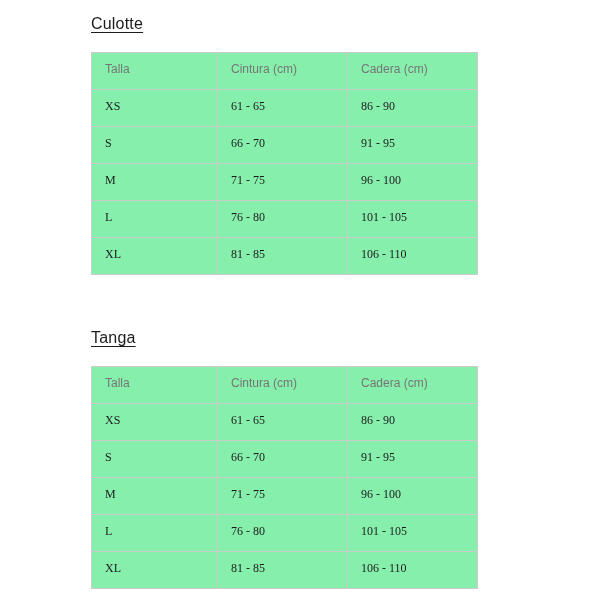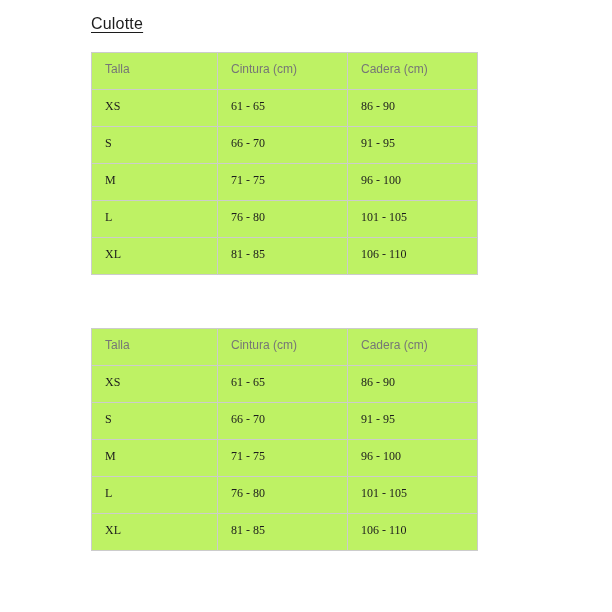--- a/index.html
+++ b/index.html
@@ -22,21 +22,21 @@
     font-weight: 400;
     color: #1c1c1c;
     text-decoration: underline;
     text-underline-offset: 3px;
     letter-spacing: 0.2px;
   }
   table.size-table {
     border-collapse: collapse;
     table-layout: fixed;
     width: 386px;
-    background: #bef264;
+    background: #86efac;
   }
   col.c1 { width: 126px; }
   col.c2 { width: 130px; }
   col.c3 { width: 130px; }
   .size-table th,
   .size-table td {
     border: 1px solid #cccccc;
     box-sizing: border-box;
     height: 37px;
     padding: 9px 12px 4px 13px;
@@ -101,20 +101,21 @@
         <tr>
           <td>XL</td>
           <td>81 - 85</td>
           <td>106 - 110</td>
         </tr>
       </tbody>
     </table>
   </section>
 
   <section class="section section--gap">
+    <h2 class="section-title">Tanga</h2>
     <table class="size-table">
       <colgroup>
           <col class="c1">
           <col class="c2">
           <col class="c3">
         </colgroup>
       <thead>
         <tr>
           <th>Talla</th>
           <th>Cintura (cm)</th>

